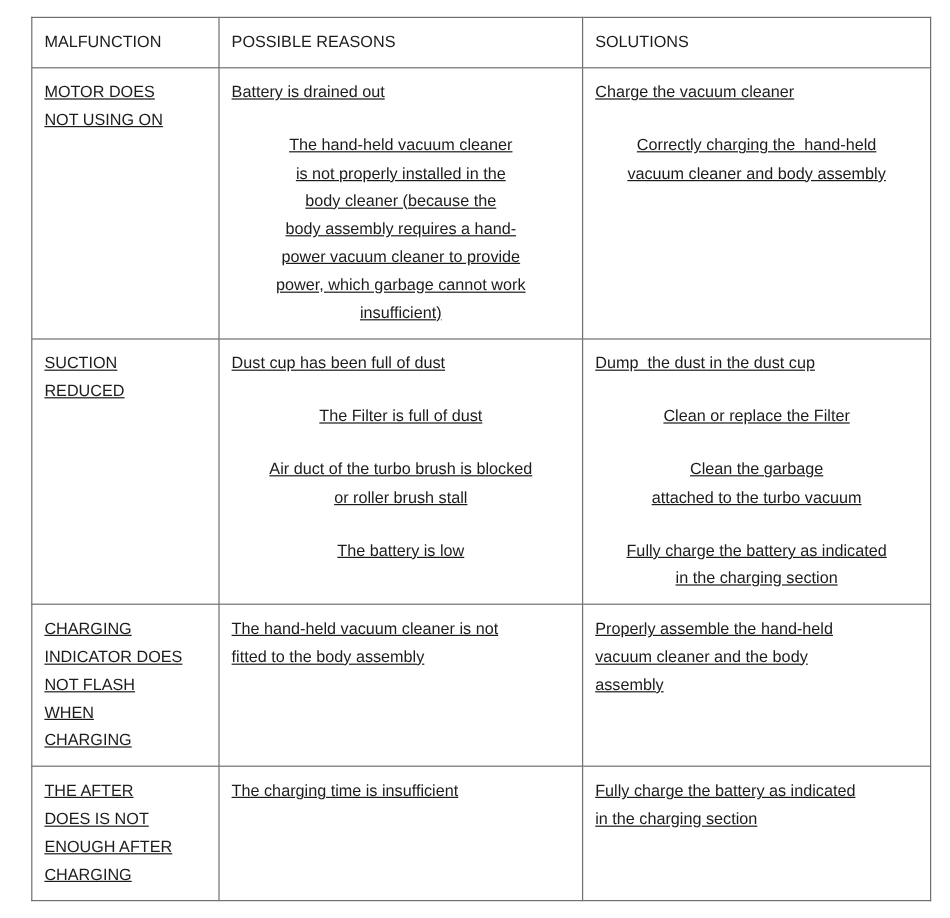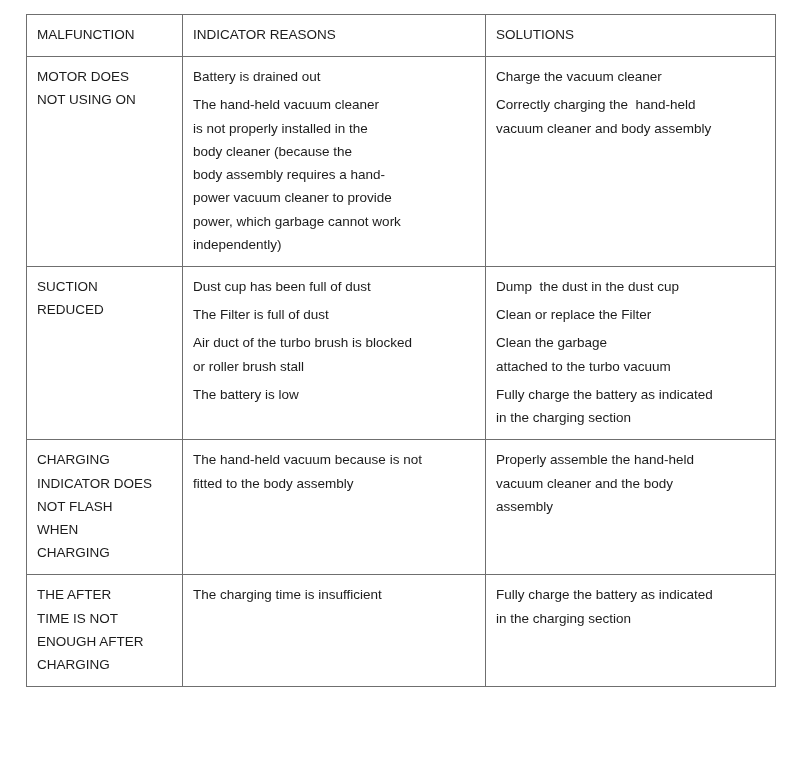--- a/index.html
+++ b/index.html
@@ -44,25 +44,27 @@
 
   thead td {
     padding-top: 9px;
     padding-bottom: 10px;
   }
 
   .cell-block {
     margin: 0;
   }
   .cell-block + .cell-block {
-    margin-top: 5px;
+    margin-top: 21px;
+    text-align: center;
   }
   .cell-line {
     display: block;
     white-space: pre-wrap;
+    text-decoration: underline;
   }
   .row-motor td { padding-bottom: 12px; }
   .row-suction td { padding-bottom: 14px; }
   .row-charging td { padding-bottom: 12px; }
   .row-using td { padding-bottom: 14px; }
   .head-label { display: block; }
 </style>
 </head>
 <body>
 
@@ -72,21 +74,21 @@
       <col class="c-malfunction">
       <col class="c-reasons">
       <col class="c-solutions">
     </colgroup>
     <thead>
       <tr>
         <td>
             <span class="head-label">MALFUNCTION</span>
           </td>
         <td>
-            <span class="head-label">INDICATOR REASONS</span>
+            <span class="head-label">POSSIBLE REASONS</span>
           </td>
         <td>
             <span class="head-label">SOLUTIONS</span>
           </td>
       </tr>
     </thead>
     <tbody>
 
       <tr class="row-motor">
         <td>
@@ -99,21 +101,21 @@
           <div class="cell-block">
             <span class="cell-line">Battery is drained out</span>
           </div>
           <div class="cell-block">
             <span class="cell-line">The hand-held vacuum cleaner</span>
             <span class="cell-line">is not properly installed in the</span>
             <span class="cell-line">body cleaner (because the</span>
             <span class="cell-line">body assembly requires a hand-</span>
             <span class="cell-line">power vacuum cleaner to provide</span>
             <span class="cell-line">power, which garbage cannot work</span>
-            <span class="cell-line">independently)</span>
+            <span class="cell-line">insufficient)</span>
           </div>
         </td>
         <td>
           <div class="cell-block">
             <span class="cell-line">Charge the vacuum cleaner</span>
           </div>
           <div class="cell-block">
             <span class="cell-line">Correctly charging the  hand-held</span>
             <span class="cell-line">vacuum cleaner and body assembly</span>
           </div>
@@ -165,38 +167,38 @@
           <div class="cell-block">
             <span class="cell-line">CHARGING</span>
             <span class="cell-line">INDICATOR DOES</span>
             <span class="cell-line">NOT FLASH</span>
             <span class="cell-line">WHEN</span>
             <span class="cell-line">CHARGING</span>
           </div>
         </td>
         <td>
           <div class="cell-block">
-            <span class="cell-line">The hand-held vacuum because is not</span>
+            <span class="cell-line">The hand-held vacuum cleaner is not</span>
             <span class="cell-line">fitted to the body assembly</span>
           </div>
         </td>
         <td>
           <div class="cell-block">
             <span class="cell-line">Properly assemble the hand-held</span>
             <span class="cell-line">vacuum cleaner and the body</span>
             <span class="cell-line">assembly</span>
           </div>
         </td>
       </tr>
 
       <tr class="row-using">
         <td>
           <div class="cell-block">
             <span class="cell-line">THE AFTER</span>
-            <span class="cell-line">TIME IS NOT</span>
+            <span class="cell-line">DOES IS NOT</span>
             <span class="cell-line">ENOUGH AFTER</span>
             <span class="cell-line">CHARGING</span>
           </div>
         </td>
         <td>
           <div class="cell-block">
             <span class="cell-line">The charging time is insufficient</span>
           </div>
         </td>
         <td>

